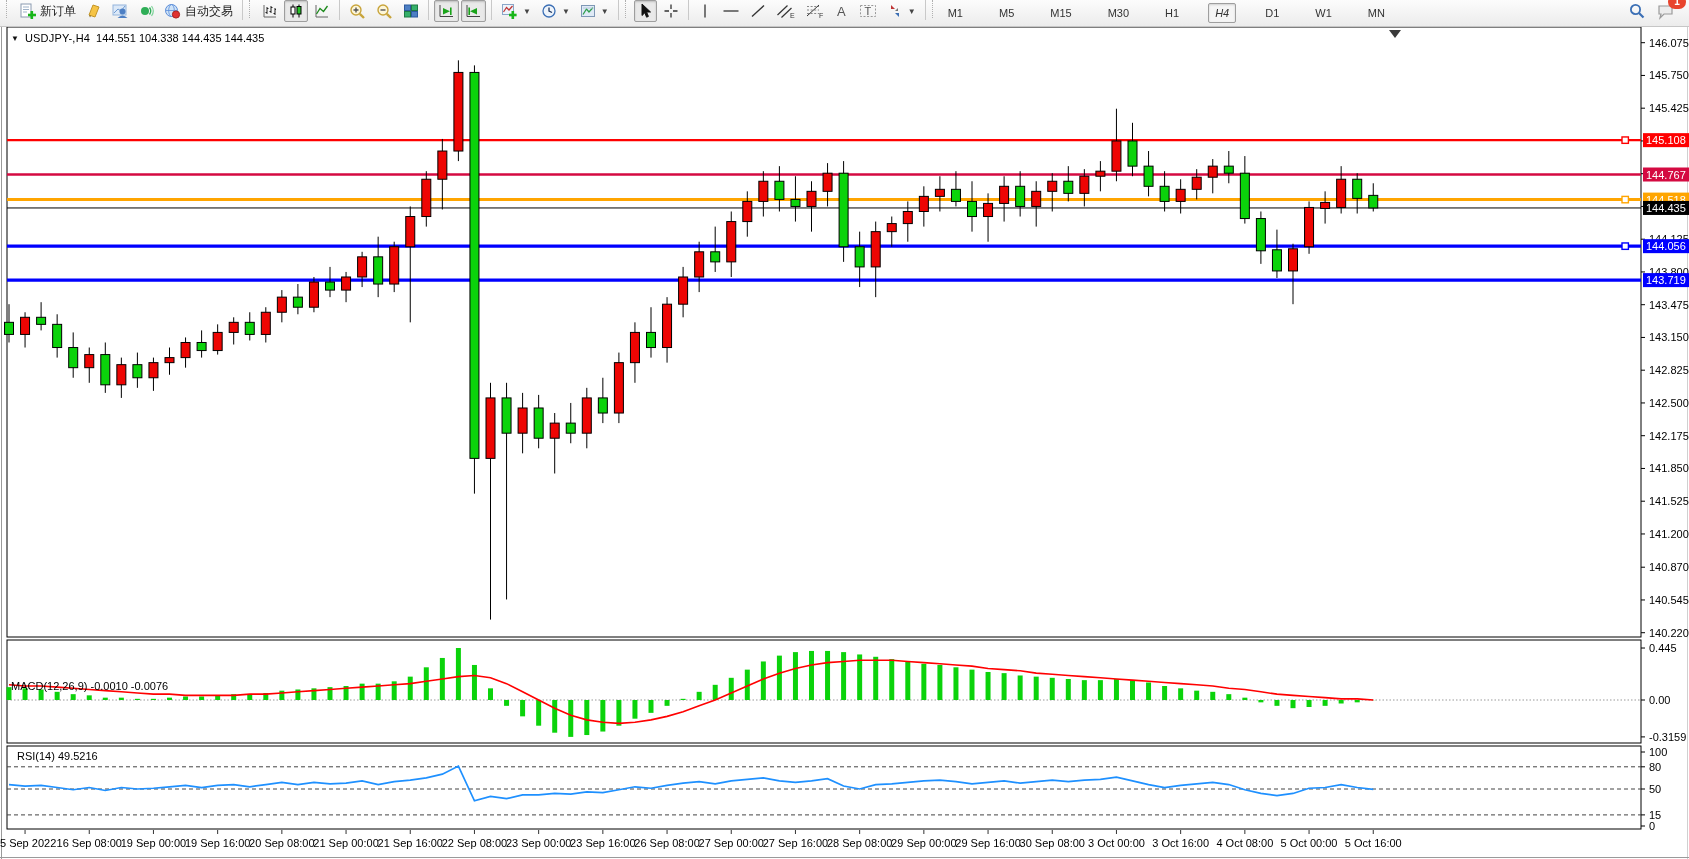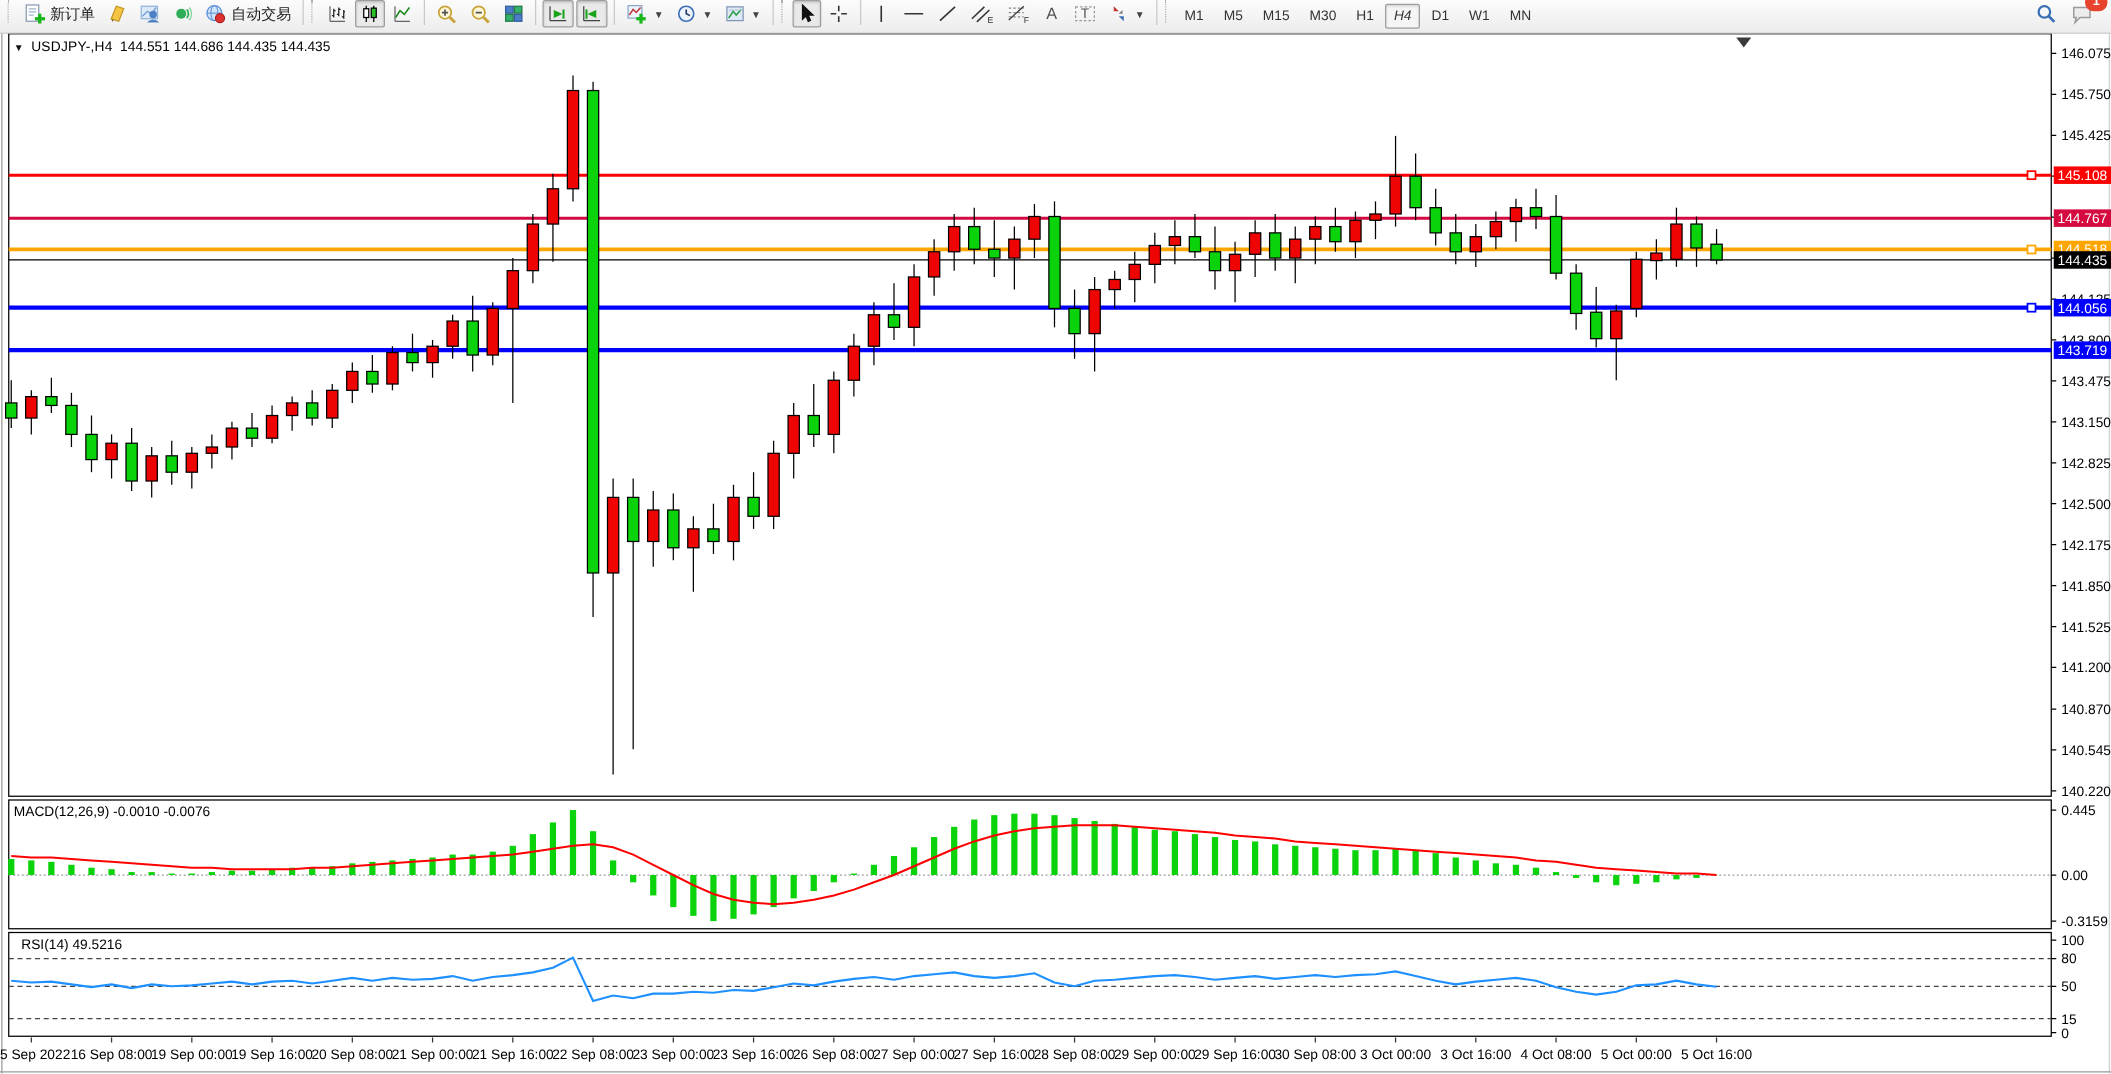--- a/index.html
+++ b/index.html
@@ -21,21 +21,21 @@
   .spacer{flex:1;}
   .chat-wrap{position:relative;margin-right:6px;}
   .badge{position:absolute;top:-6px;right:-8px;min-width:14px;height:14px;border-radius:8px;background:#e8442d;
     color:#fff;font-size:10px;font-weight:bold;text-align:center;line-height:14px;padding:0 2px;}
 
   
   .chart-canvas{position:absolute;left:0;top:0;width:1689px;height:859px;}
   .overlay-label{position:absolute;font-size:11px;color:#000;z-index:10;white-space:nowrap;}
   #symbol-row{left:11px;top:32px;display:flex;align-items:center;gap:6px;}
   #symbol-row .tri{font-size:8px;color:#111;}
-  #macd-row{left:11px;top:644px;}
+  #macd-row{left:11px;top:680px;}
   #rsi-row{left:17px;top:750px;}
 </style>
 </head>
 <body>
 
 <div class="frame">
 
   <div class="toolbar">
     <div class="grip"></div>
 
@@ -240,21 +240,21 @@
           <polygon points="4,2 8,6 4,6" fill="#c03535"></polygon>
           <polygon points="12,14 8,10 12,10" fill="#3b6fb5"></polygon>
           <polygon points="8,8 11,5 11,8" fill="#777"></polygon>
         </svg>
       <span class="caret">▼</span>
     </div>
 
     <div class="sep"></div>
       <div class="grip"></div>
 
-    <div id="timeframe-bar" style="display:flex;align-items:center;">
+    <div id="timeframe-bar" style="display:flex;align-items:center;gap:20px;">
         <div class="tf">M1</div>
         <div class="tf">M5</div>
         <div class="tf">M15</div>
         <div class="tf">M30</div>
         <div class="tf">H1</div>
         <div class="tf pressed">H4</div>
         <div class="tf">D1</div>
         <div class="tf">W1</div>
         <div class="tf">MN</div>
       </div>
@@ -674,18 +674,18 @@
           <text x="1309.05" y="847" text-anchor="middle">5 Oct 00:00</text>
           <line x1="1373.25" y1="830" x2="1373.25" y2="834" stroke="#333"></line>
           <text x="1373.25" y="847" text-anchor="middle">5 Oct 16:00</text>
         </g>
       </svg>
   </div>
 
   <div class="overlay-label" id="symbol-row">
     <span class="tri">▼</span>
     <span style="letter-spacing:0.2px;">USDJPY-,H4</span>
-    <span>144.551 144.686 144.435 144.435</span>
+    <span>144.551 104.338 144.435 144.435</span>
   </div>
   <div class="overlay-label" id="macd-row">MACD(12,26,9) -0.0010 -0.0076</div>
   <div class="overlay-label" id="rsi-row">RSI(14) 49.5216</div>
 
 </div>
 
 </body></html>

